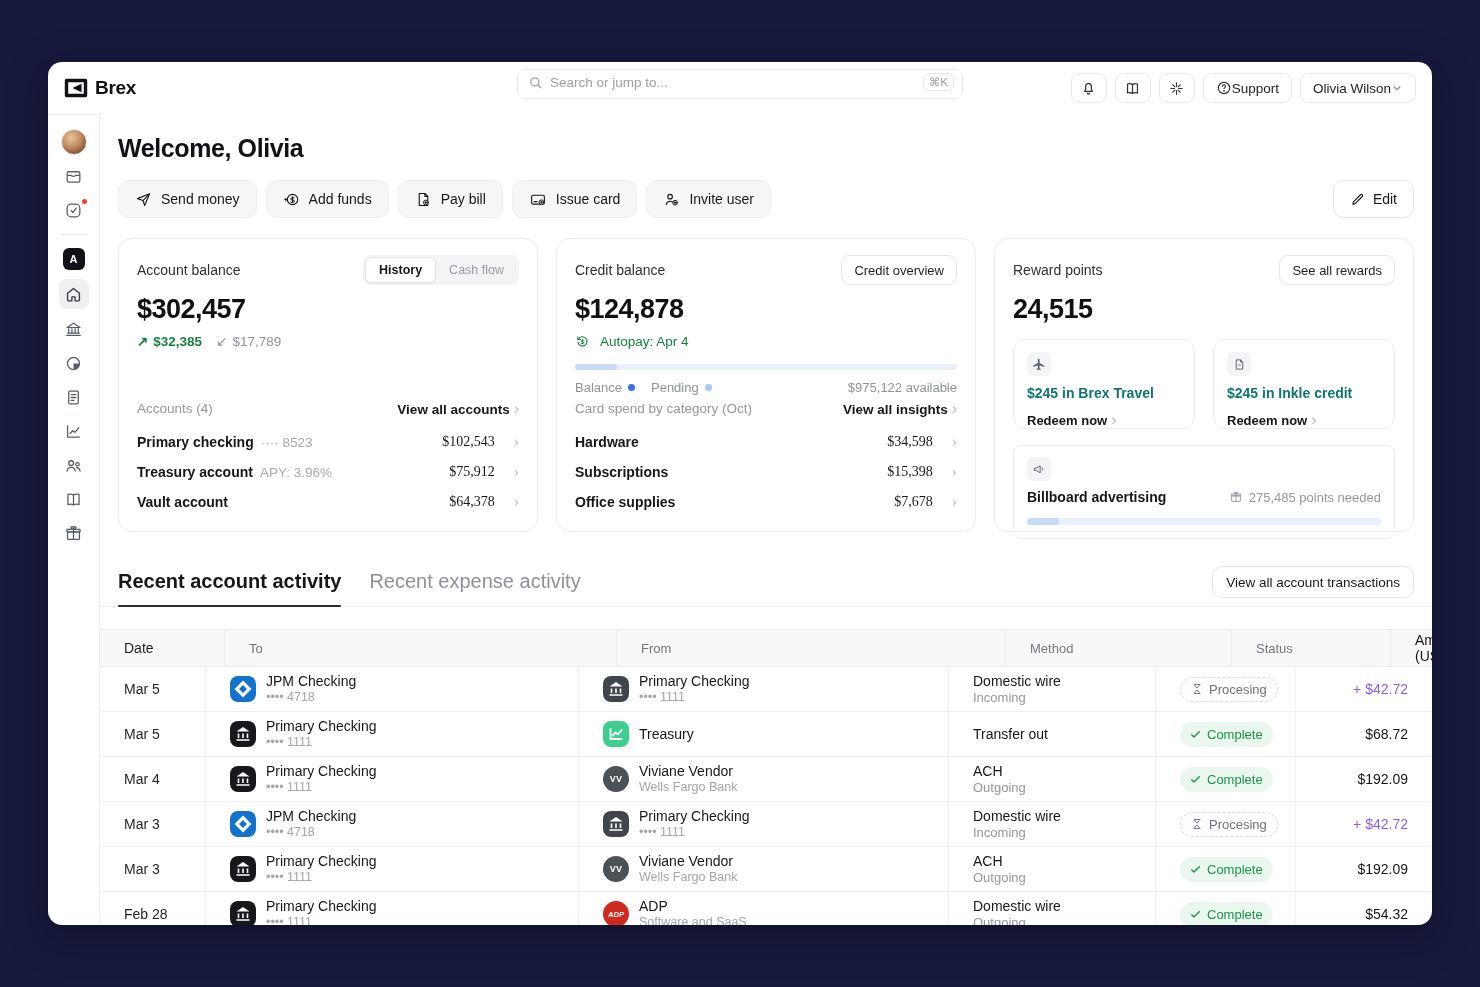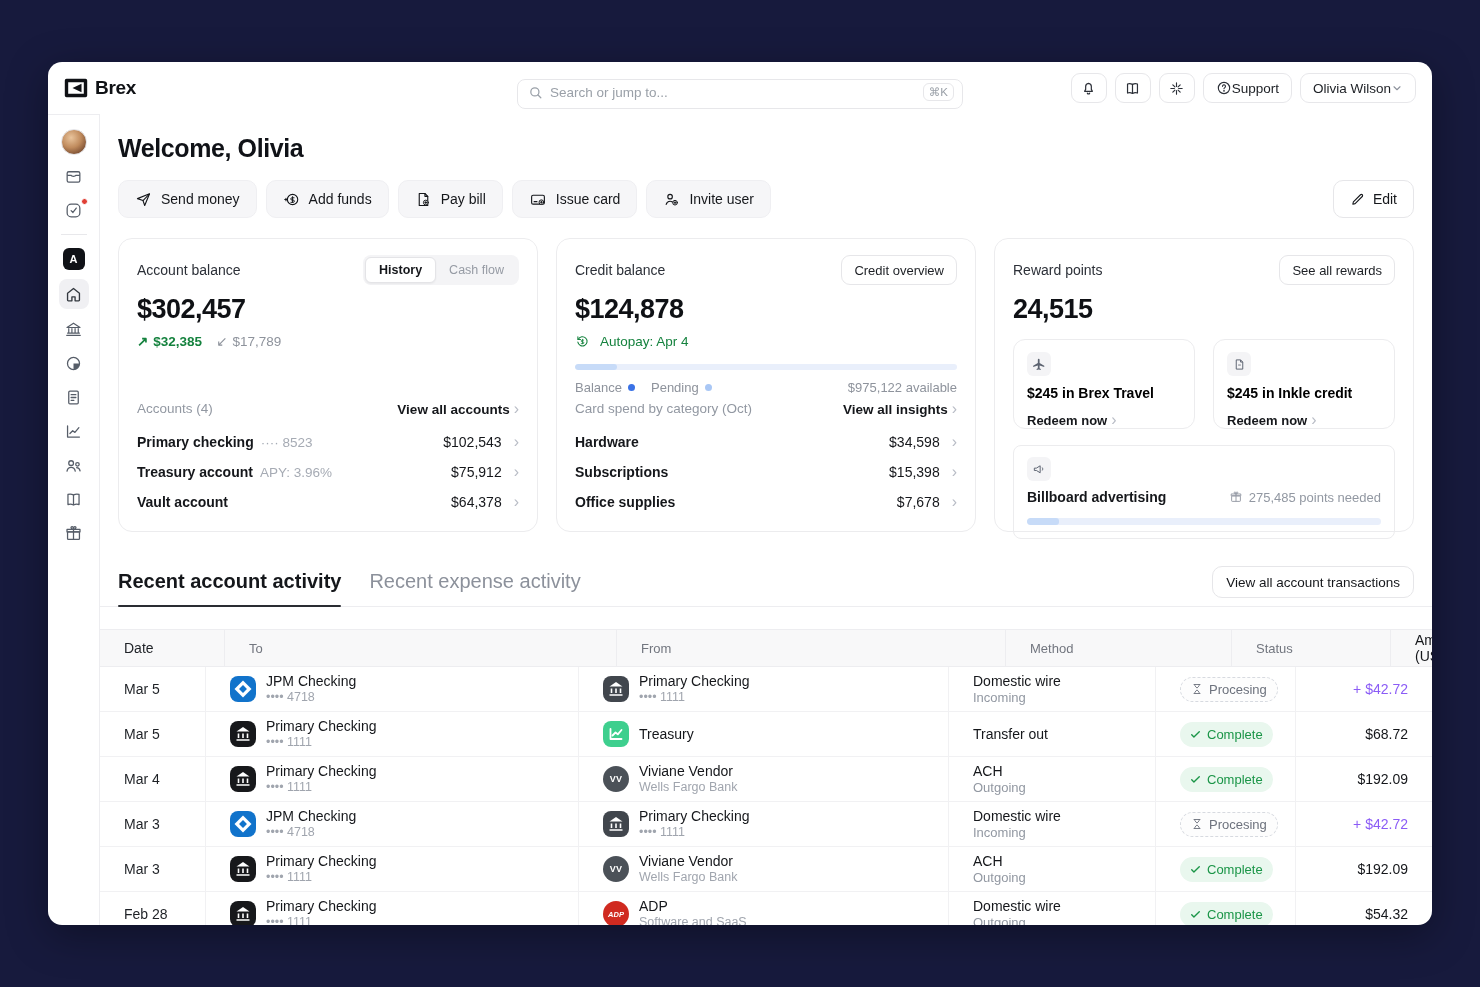--- a/index.html
+++ b/index.html
@@ -5,21 +5,21 @@
   * { margin:0; padding:0; box-sizing:border-box; }
   html,body { width:1480px; height:987px; overflow:hidden; }
   body { background:#171a3d; font-family:"Liberation Sans", sans-serif; position:relative; color:#16181c; }
 
   .panel { position:absolute; left:48px; top:62px; width:1384px; height:863px; background:#fff; border-radius:14px; overflow:hidden; display:flex; flex-direction:column; box-shadow:0 10px 40px rgba(0,0,0,.35); }
 
   
   .topbar { height:52px; flex:0 0 52px; display:flex; align-items:center; padding:0 16px; position:relative; }
   .brand { display:flex; align-items:center; gap:7px; }
   .brand-text { font-size:19px; font-weight:800; letter-spacing:-.3px; color:#0f1115; }
-  .search { position:absolute; left:469px; top:17px; width:446px; height:30px; border:1px solid #e7e7ea; border-radius:8px; display:flex; align-items:center; padding:0 8px 4px 10px; gap:7px; background:#fff; }
+  .search { position:absolute; left:469px; top:7px; width:446px; height:30px; border:1px solid #e7e7ea; border-radius:8px; display:flex; align-items:center; padding:0 8px 4px 10px; gap:7px; background:#fff; }
   .search input { border:none; outline:none; flex:1; font-size:13.5px; font-family:inherit; color:#3a3f47; background:transparent; }
   .search input::placeholder { color:#9aa0a8; }
   .kbd { border:1px solid #e7e7ea; border-radius:6px; font-size:11.5px; color:#9aa0a8; padding:1px 5px; }
   .top-actions { margin-left:auto; display:flex; align-items:center; gap:8px; }
   .icon-btn { width:36px; height:30px; border:1px solid #e7e7ea; border-radius:9px; background:#fff; display:flex; align-items:center; justify-content:center; cursor:pointer; }
   .pill-btn { height:30px; border:1px solid #e7e7ea; border-radius:9px; background:#fff; display:flex; align-items:center; padding:0 12px; font-size:13.5px; font-weight:500; color:#1c1f24; cursor:pointer; }
 
   
   .panel-body { flex:1; display:flex; min-height:0; }
   .sidebar { width:52px; flex:0 0 52px; border-right:1px solid #ededf0; border-top:1px solid #ededf0; display:flex; flex-direction:column; align-items:center; padding-top:13px; gap:6px; }
@@ -57,36 +57,36 @@
 
   .sec { margin-top:auto; }
   .sec-head { display:flex; justify-content:space-between; align-items:flex-start; height:26px; }
   .sec-label { font-size:13.5px; color:#9298a2; }
   .sec-link { font-size:13.5px; font-weight:700; color:#15171b; display:flex; align-items:center; gap:4px; cursor:pointer; }
   .chev { color:#b9bdc6; font-size:16px; font-weight:400; line-height:1; }
   .li-row { display:flex; align-items:center; height:30px; cursor:pointer; }
   .li-name { font-size:14px; font-weight:700; color:#15171b; }
   .li-meta { font-size:13.5px; color:#a6abb4; margin-left:7px; }
   .li-meta:empty { display:none; }
-  .li-val { margin-left:auto; font-size:14px; font-weight:500; color:#15171b; display:flex; align-items:flex-end; gap:12px; }
+  .li-val { margin-left:auto; font-size:14px; font-weight:500; color:#15171b; display:flex; align-items:flex-end; gap:19px;font-family:Liberation Serif, serif; }
 
   .autopay { display:flex; align-items:center; gap:10px; color:#15823e; font-size:13.5px; font-weight:500; margin-top:9px; }
   .bar { height:6px; border-radius:3px; background:#e9effb; margin-top:15px; overflow:hidden; }
   .bar-fill { height:100%; border-radius:3px; background:#c7dbf8; }
   .legend-row { display:flex; align-items:center; margin-top:10px; font-size:13px; color:#8e939c; gap:16px; }
   .dot { width:7px; height:7px; border-radius:50%; display:inline-block; margin-left:6px; }
   .dot-balance { background:#3a72e6; }
   .dot-pending { background:#a9c7f5; }
   .legend-item { display:flex; align-items:center; }
   .avail { margin-left:auto; }
 
   .offers { display:flex; gap:18px; margin-top:14px; }
   .offer { flex:1; border:1px solid #ececee; border-radius:12px; padding:12px 13px; height:90px; cursor:pointer; }
   .offer-icon { width:24px; height:24px; border-radius:6px; background:#f4f4f6; display:flex; align-items:center; justify-content:center; }
-  .offer-title { font-size:14px; font-weight:700; color:#000000; margin-top:9px; }
+  .offer-title { font-size:14px; font-weight:700; color:#0f766e; margin-top:9px; }
   .offer-cta { font-size:13px; font-weight:600; color:#15171b; margin-top:11px; display:flex; align-items:center; gap:4px; }
   .goal { border:1px solid #ececee; border-radius:8px; padding:11px 13px 13px; margin-top:16px; cursor:pointer; }
   .goal-mid { display:flex; align-items:center; margin-top:8px; }
   .goal-title { font-size:14px; font-weight:700; color:#15171b; }
   .goal-right { margin-left:auto; display:flex; align-items:center; gap:6px; font-size:13px; color:#9298a2; }
   .goal .bar { margin-top:13px; height:7px; border-radius:4px; }
 
   
   .tabs-wrap { margin-top:34px; border-bottom:1px solid #ededf0; padding:0 18px; display:flex; align-items:flex-end; }
   .tab { font-size:20px; padding-bottom:13px; margin-right:28px; cursor:pointer; position:relative; color:#8c919b; }

